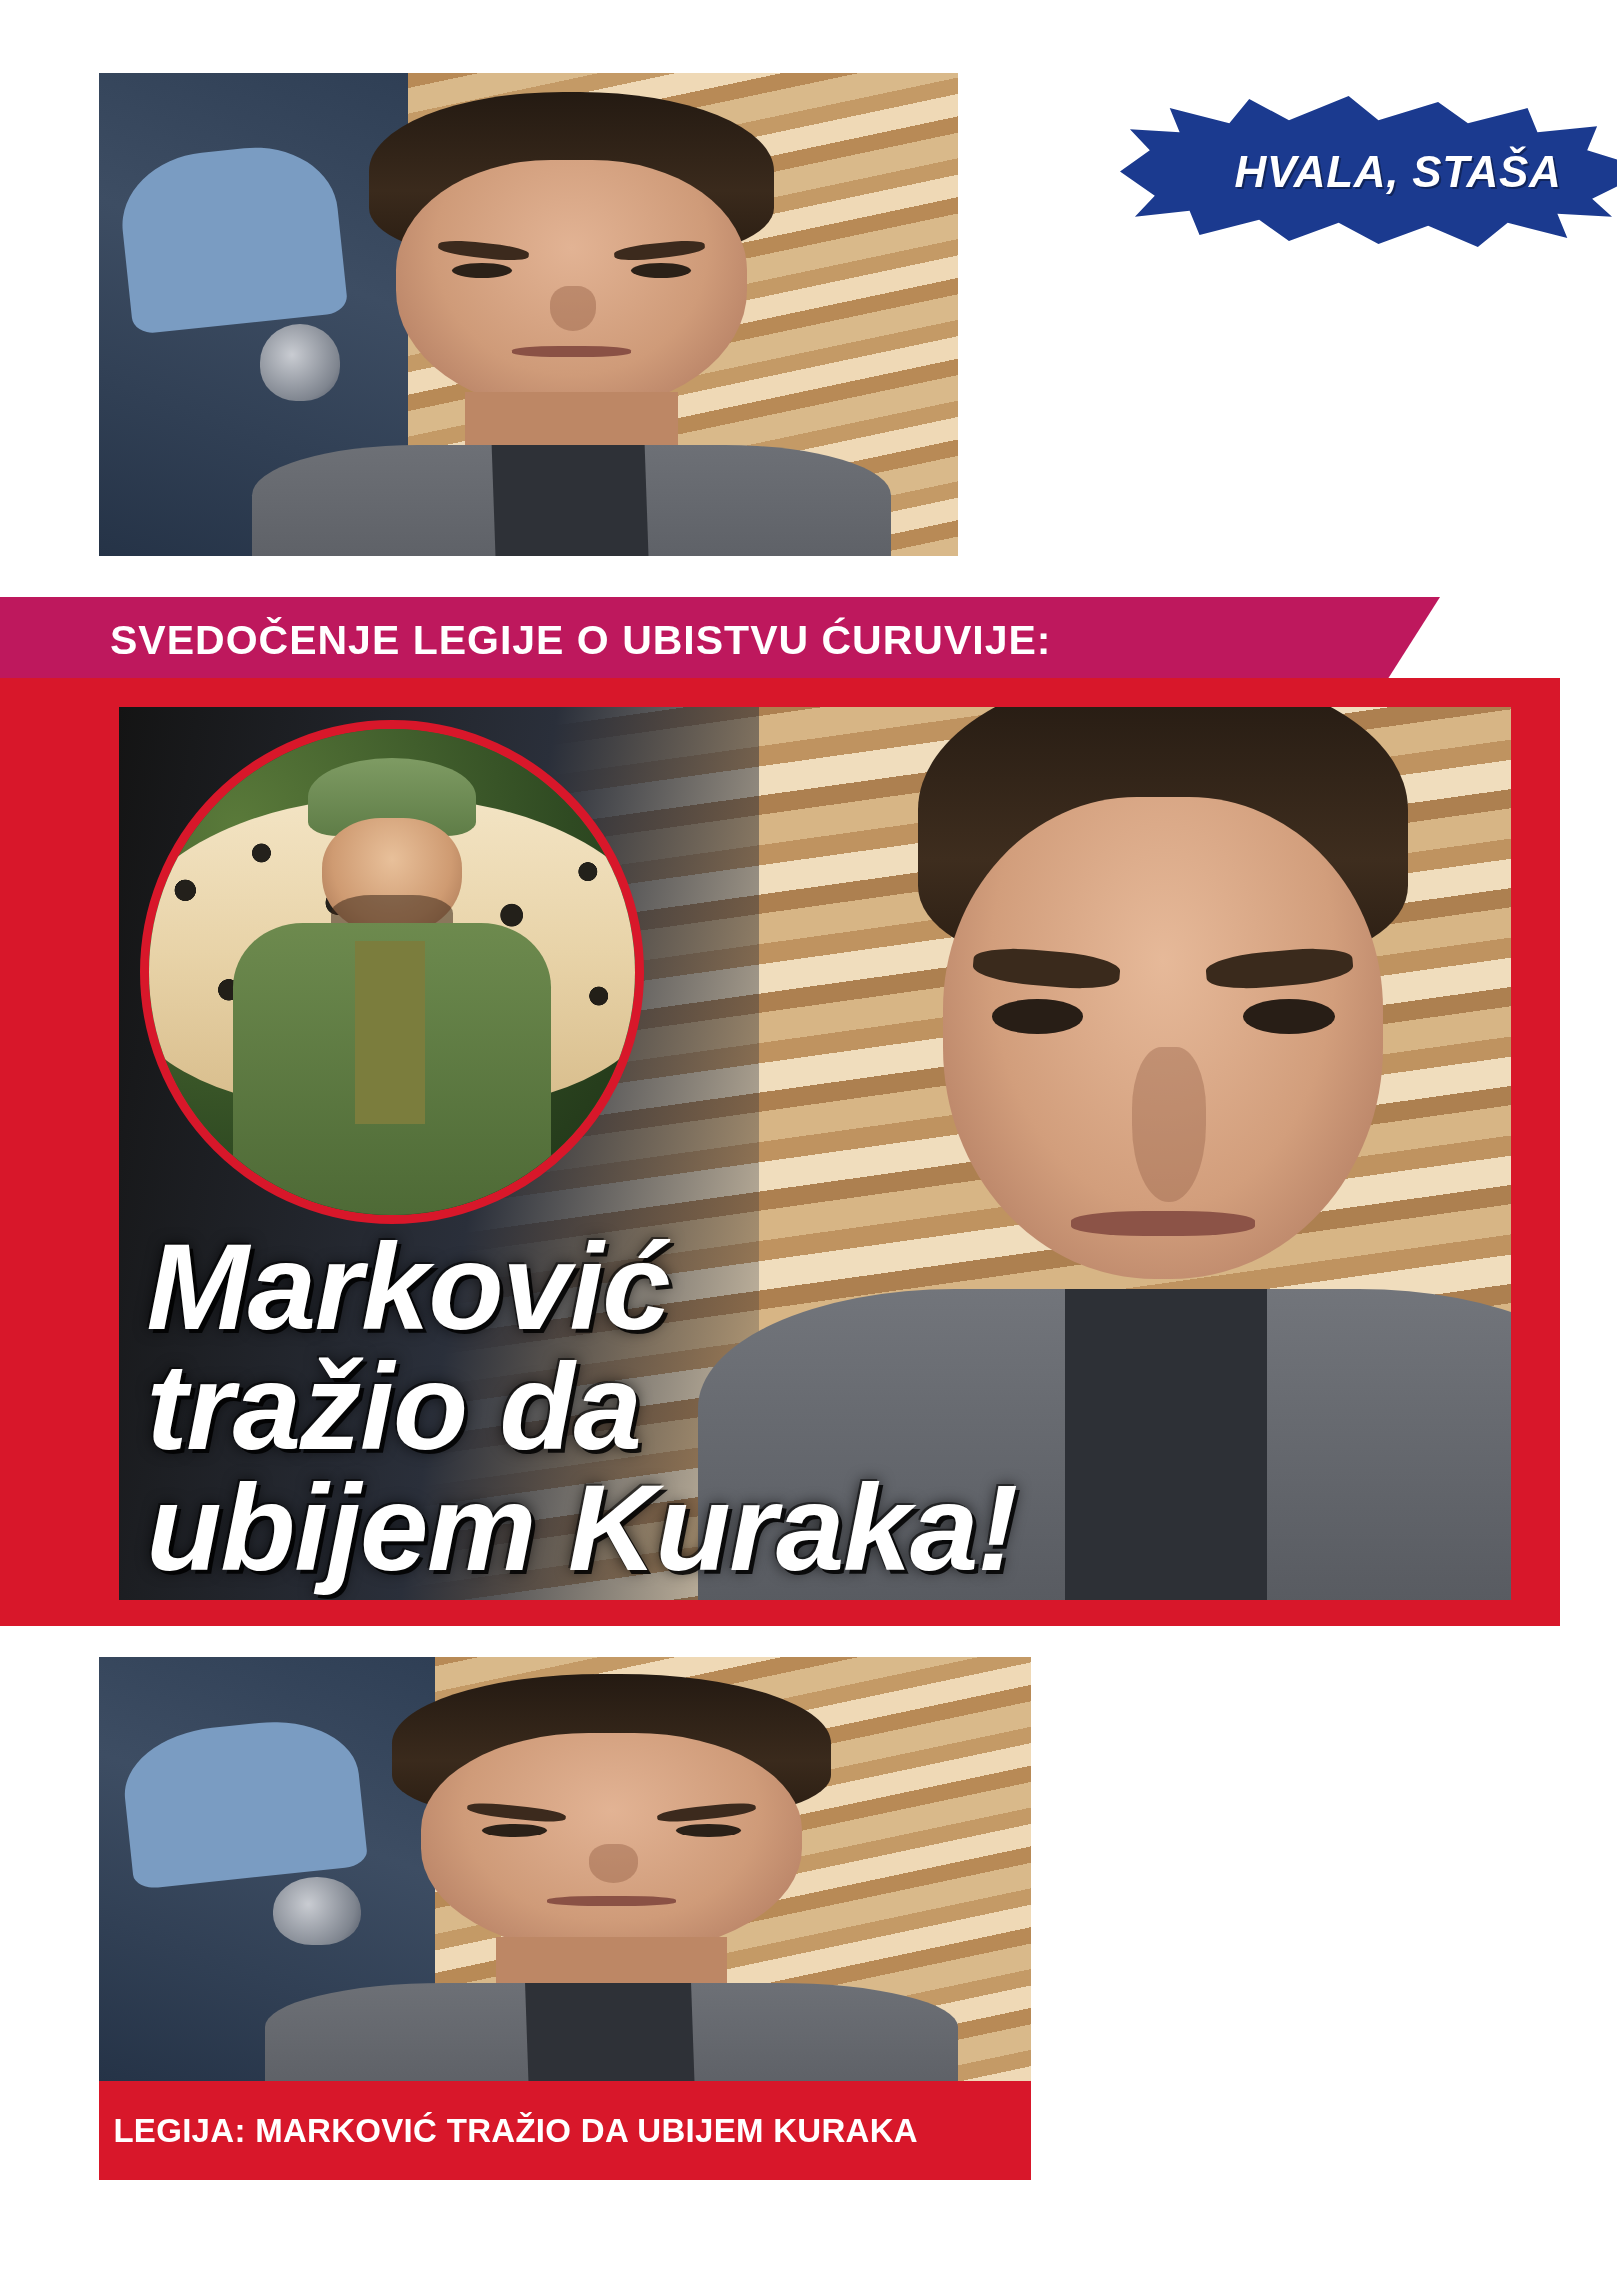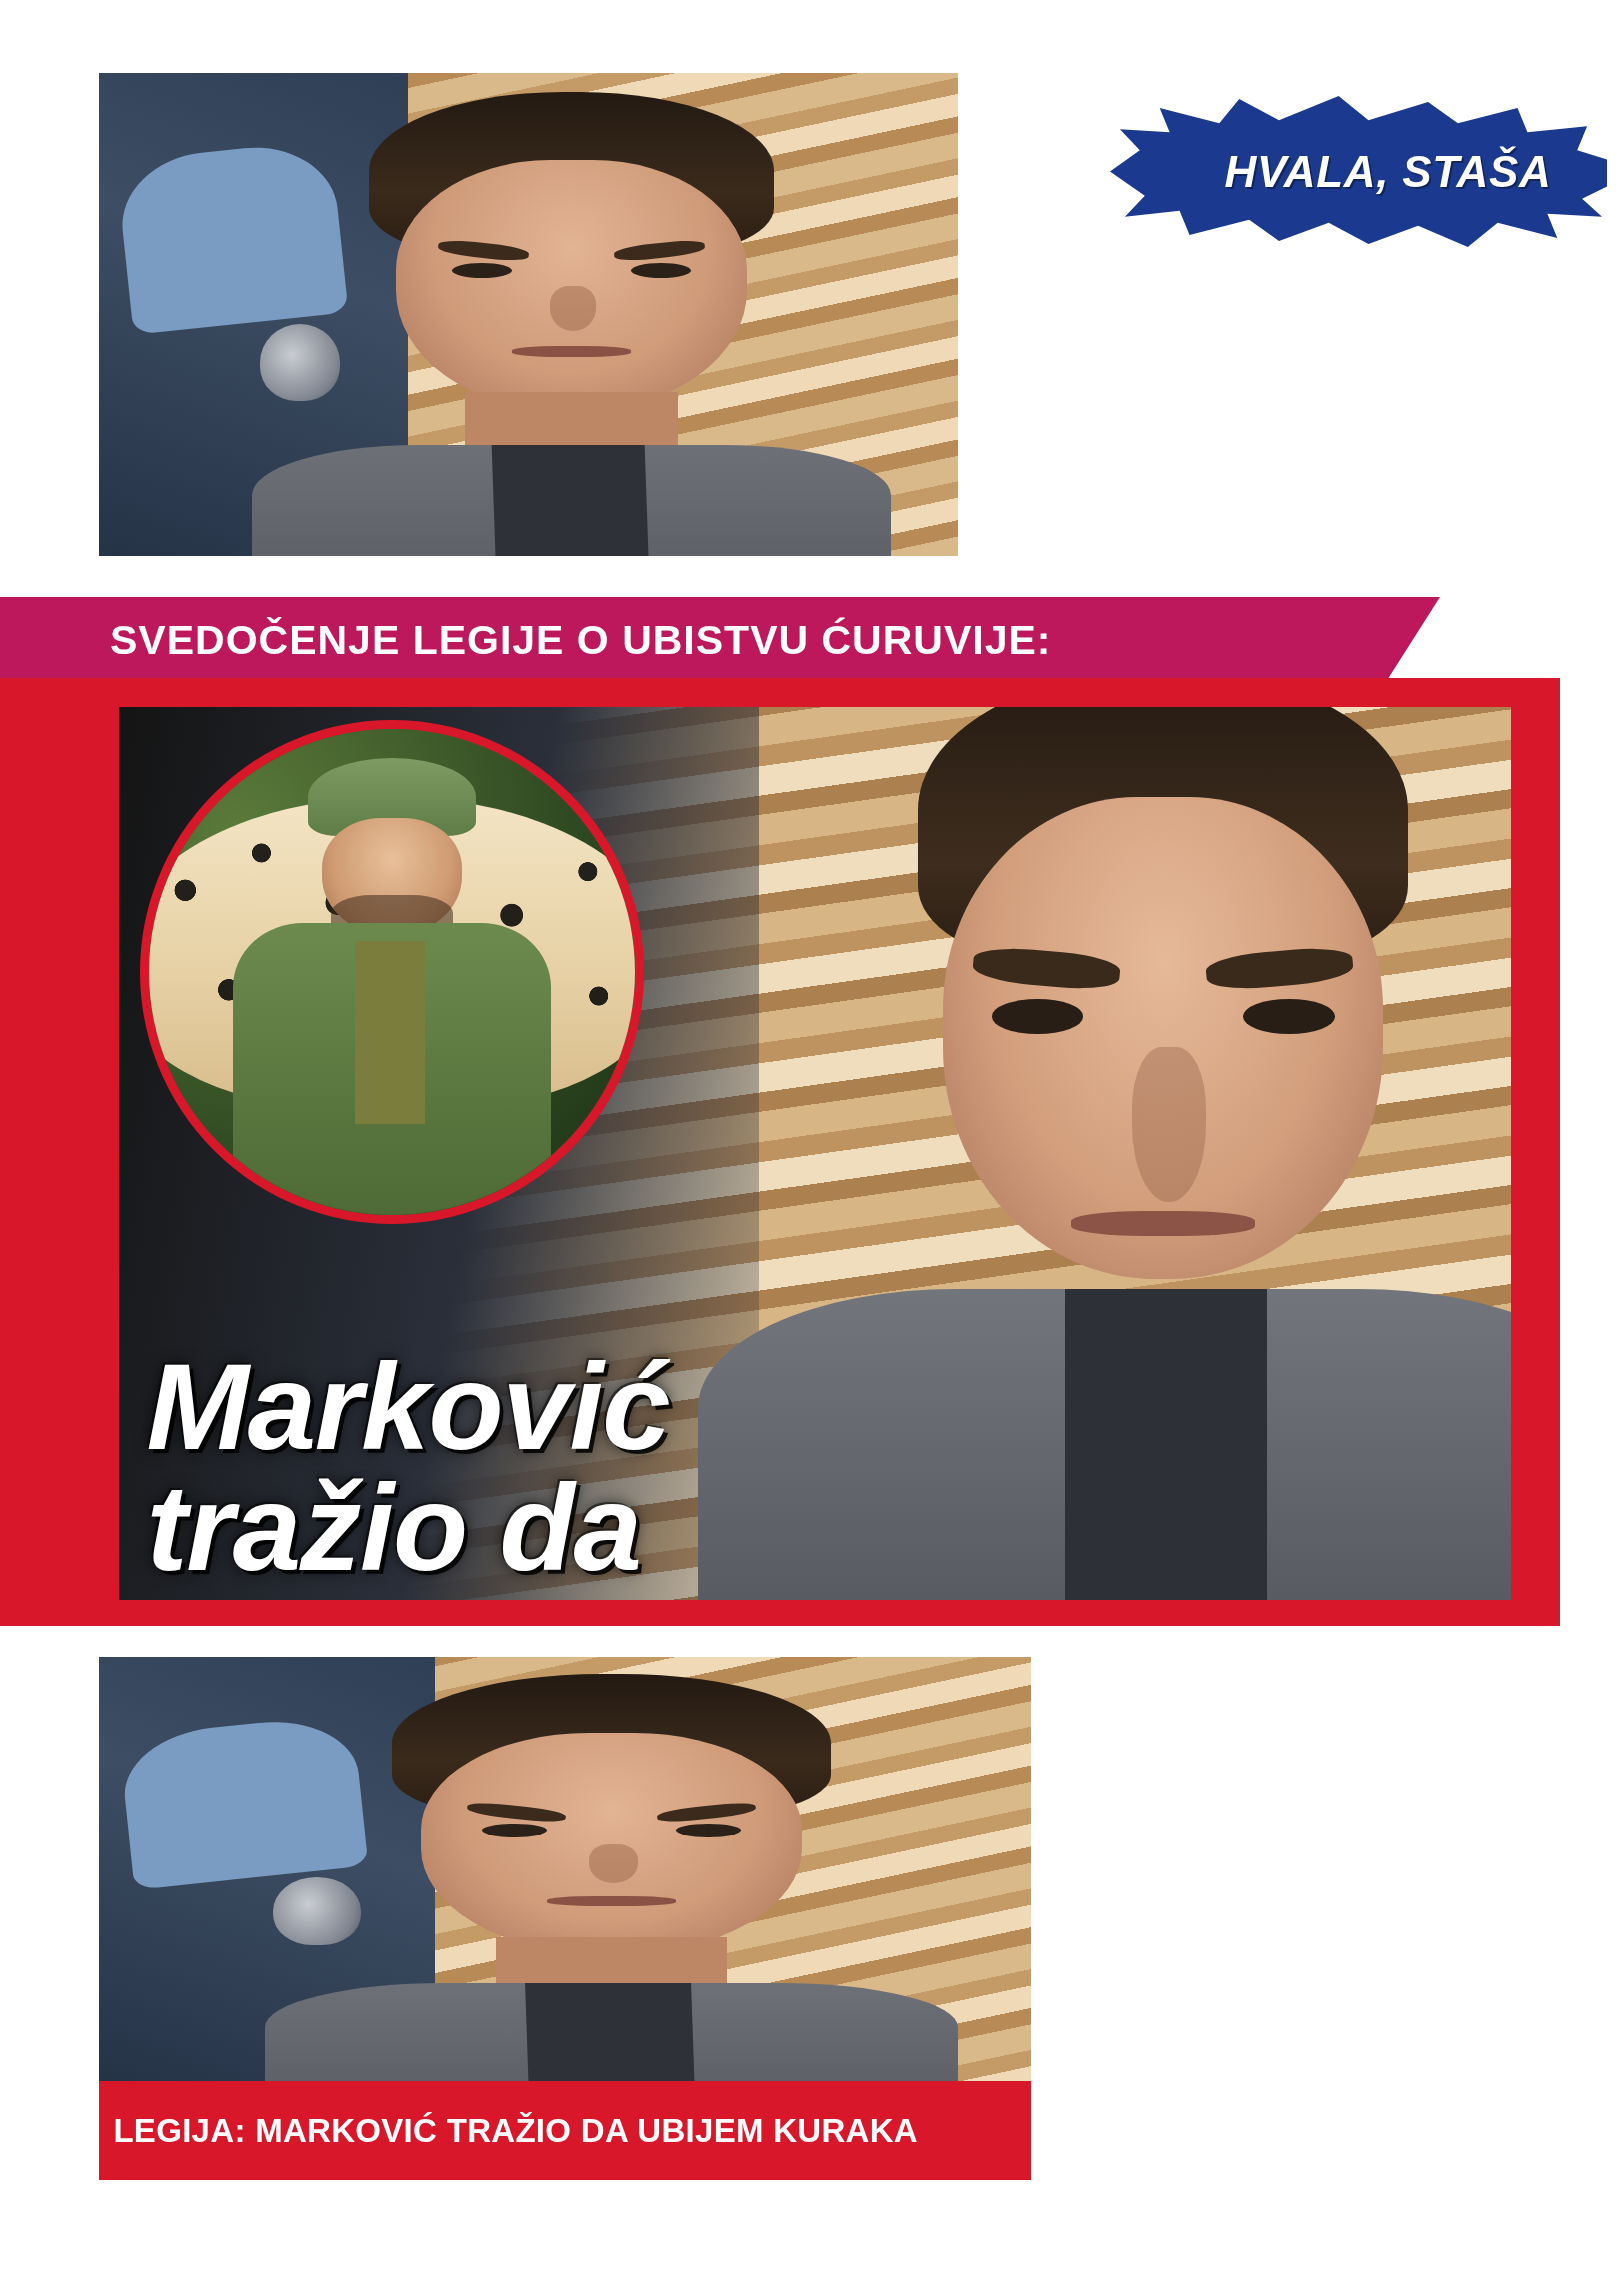--- a/index.html
+++ b/index.html
@@ -138,21 +138,21 @@
   #top-photo {
     left: 99px;
     top: 73px;
     width: 859px;
     height: 483px;
   }
 
   
   #hvala-banner {
     position: absolute;
-    right: 16px;
+    right: 6px;
     top: 96px;
     width: 497px;
     height: 151px;
   }
   #hvala-banner .burst {
     position: absolute;
     inset: 0;
     background: #1b3a8f;
     clip-path: polygon(
       0% 50%, 6% 36%, 2% 22%, 12% 24%, 10% 8%, 22% 18%, 26% 2%,
@@ -500,20 +500,21 @@
         <div class="face"></div>
         <div class="beard"></div>
         <div class="jacket"></div>
         <div class="shirt"></div>
       </div>
     </div>
 
     <div id="headline">
       <span class="line">Marković</span>
       <span class="line">tražio da</span>
+      <span class="line">ubijem Kuraka!</span>
     </div>
 
   </div>
 </div>
 
 <div id="bottom-block">
   <div class="photo courtroom" id="bottom-photo">
     <div class="officer"></div>
     <div class="man">
       <div class="hair"></div>

